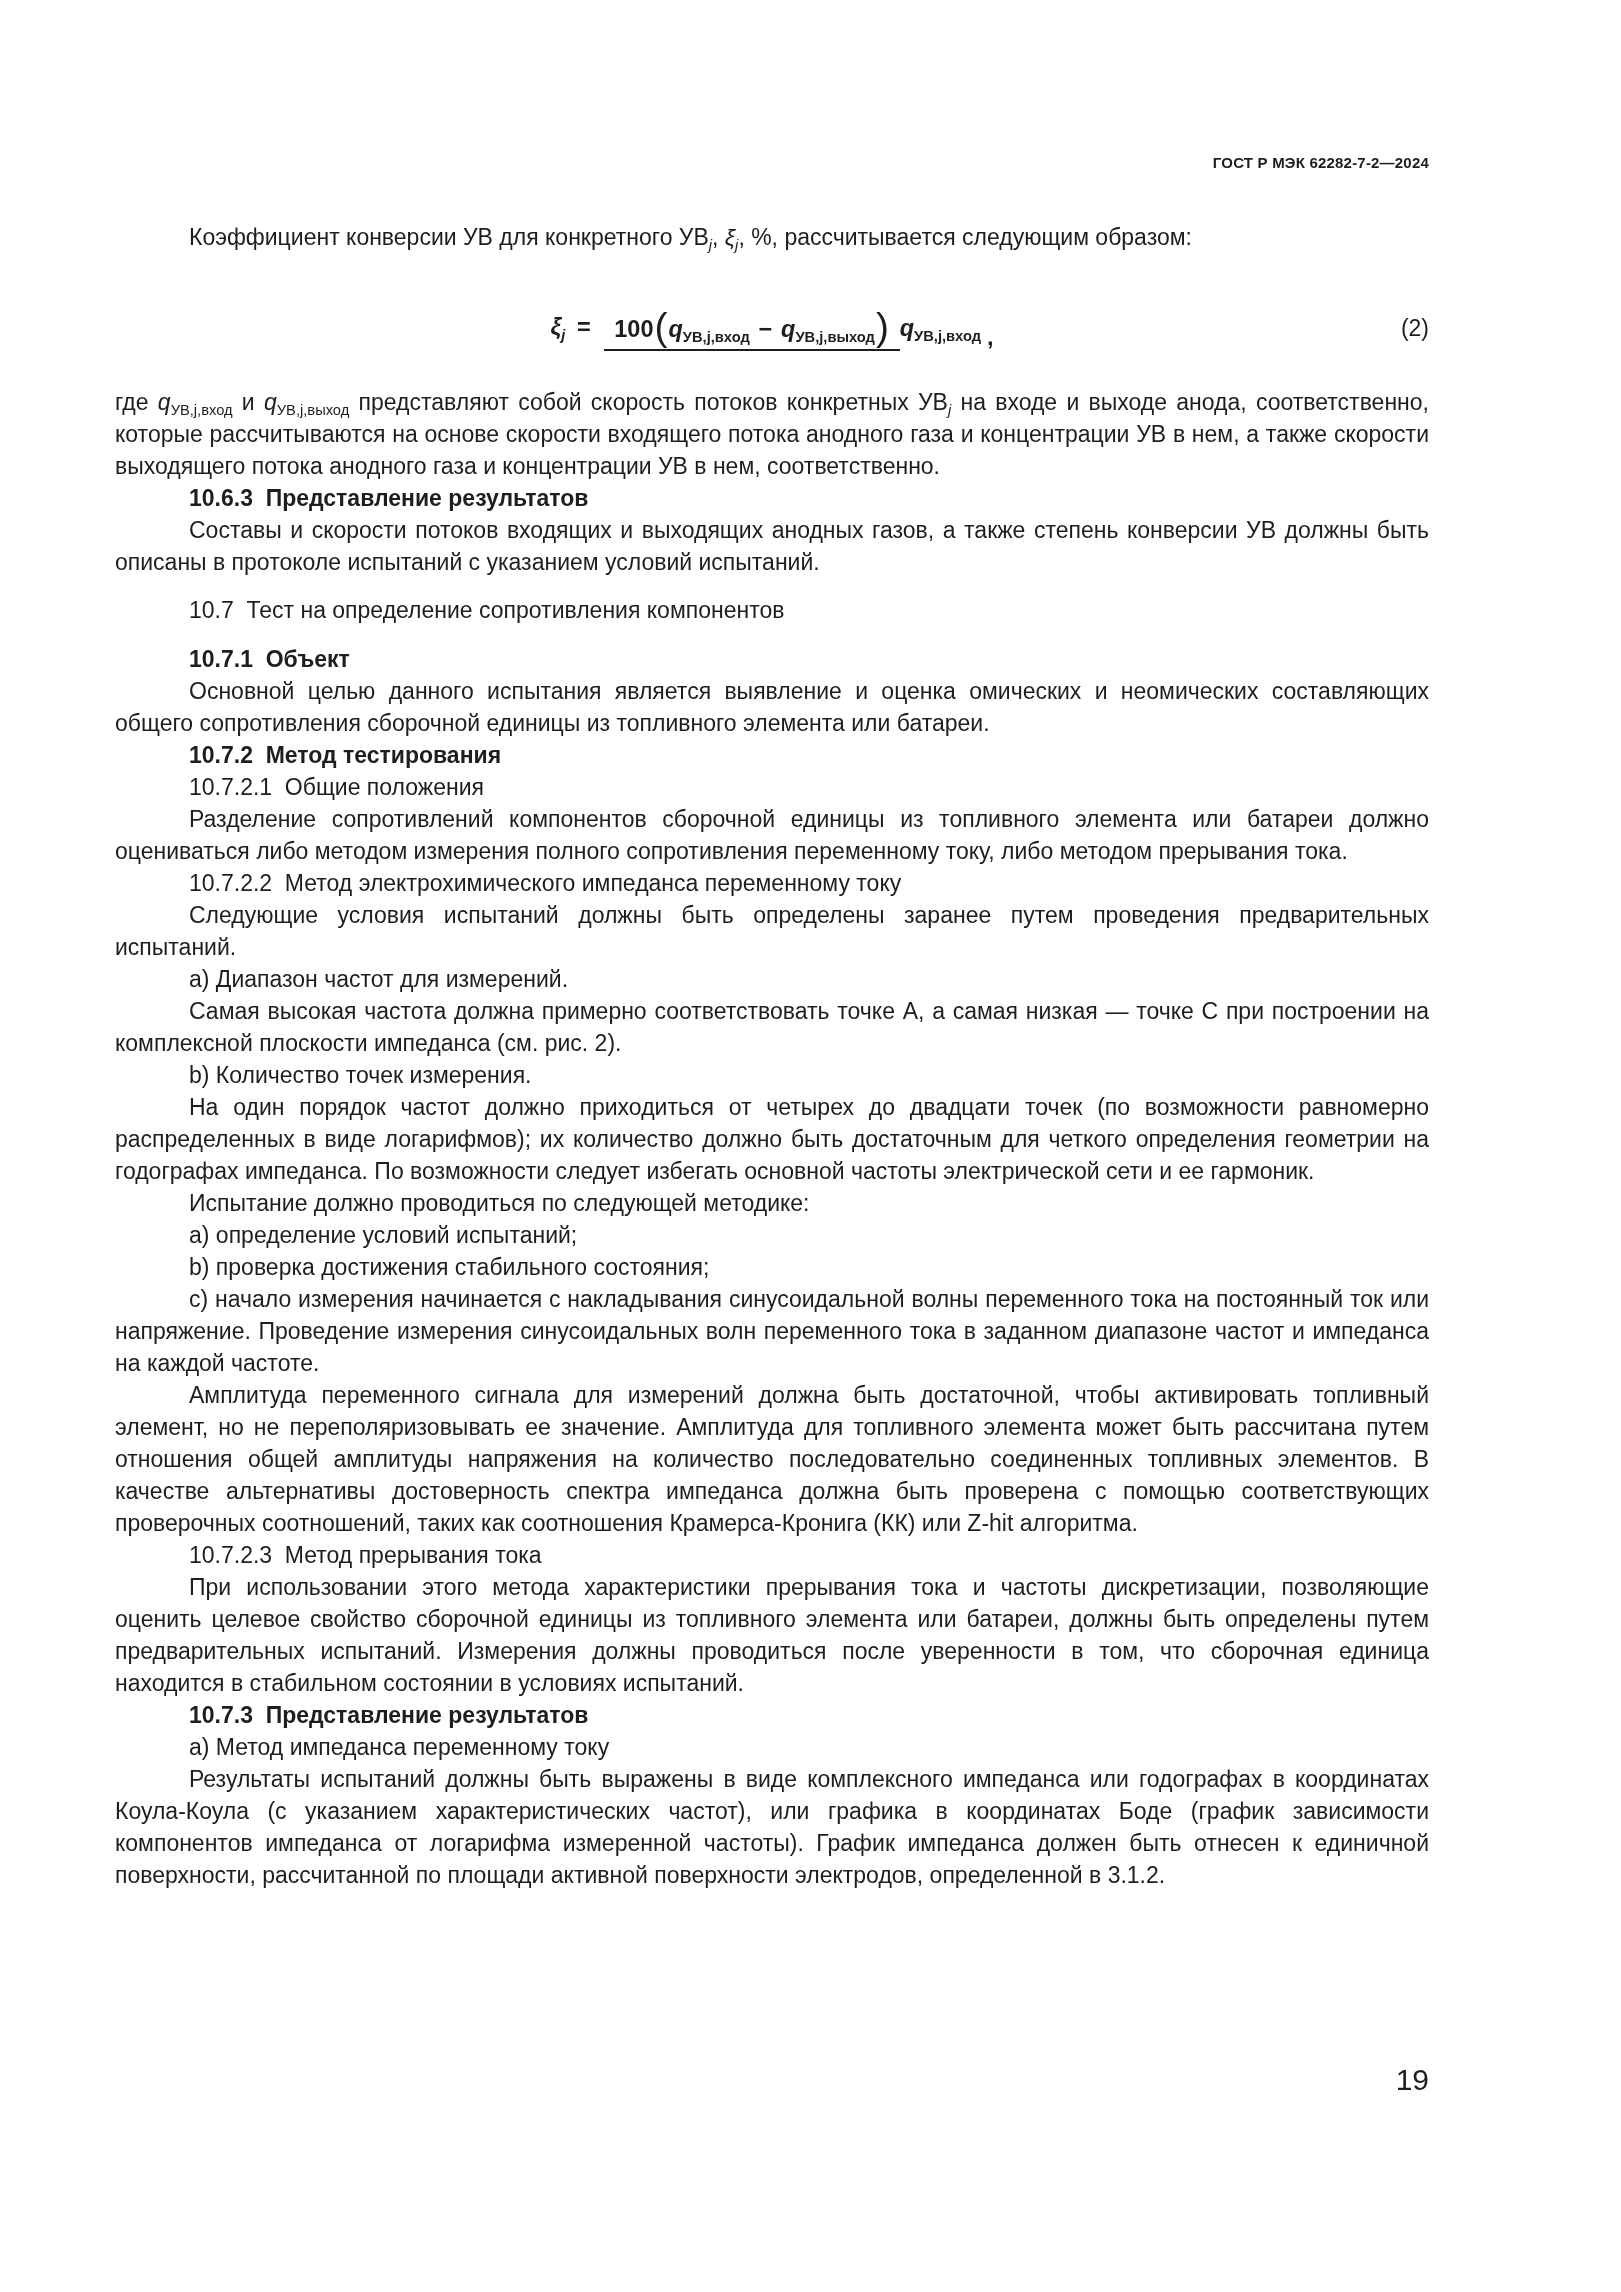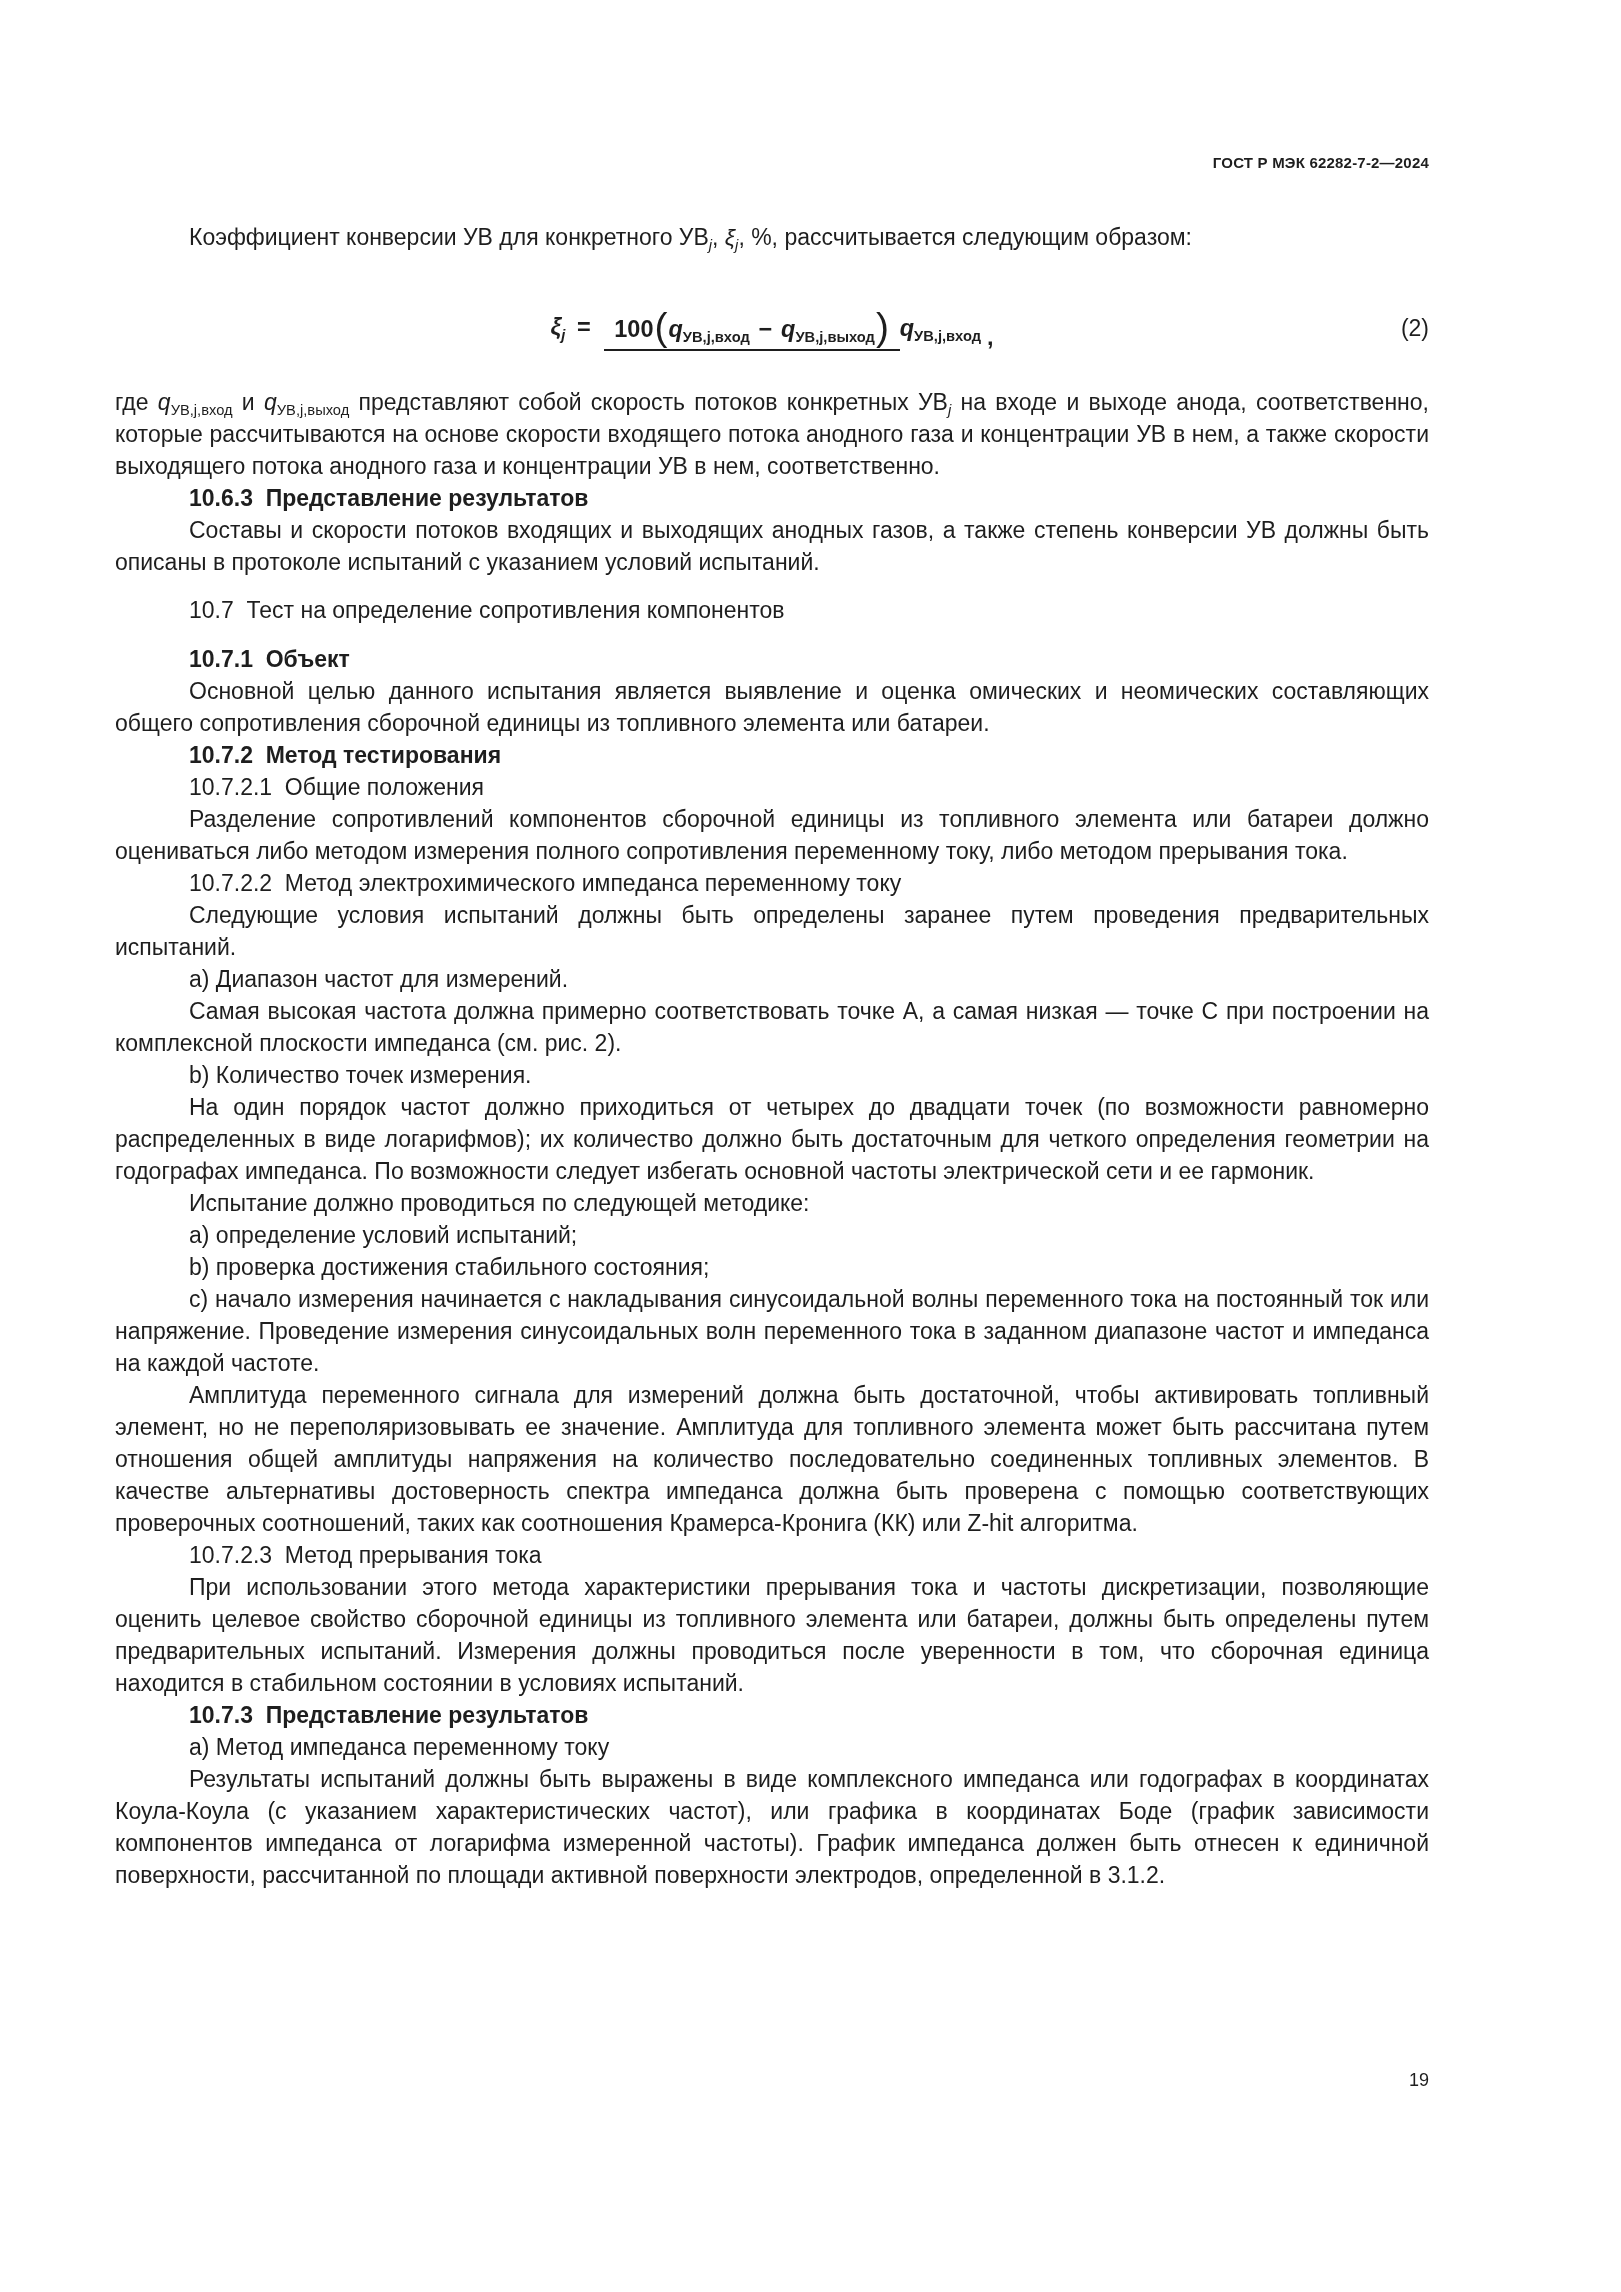--- a/index.html
+++ b/index.html
@@ -37,21 +37,21 @@
   .f-eq{margin-right:13.7px;}
   .frac{display:inline-flex;flex-direction:row;align-items:center;}
   .num{border-bottom:2.5px solid #1e1e1e;padding:0 9.8px 5.9px 9.8px;white-space:nowrap;}
   .den{padding-top:2px;white-space:nowrap;}
   .paren{font-size:39px;font-weight:400;line-height:1;position:relative;top:2.9px;padding:0 1px;}
   .f-minus{padding:0 8.8px;}
   .f-comma{margin-left:5.9px;align-self:center;position:relative;top:9.8px;}
   .eq-num{position:absolute;right:0;top:50%;transform:translateY(-50%);font-size:23px;font-weight:400;}
   .page-num{
     position:absolute;left:115px;top:2064px;width:1314px;
-    text-align:right;font-size:18px;line-height:32px;
+    text-align:right;font-size:30px;line-height:32px;
   }
 </style>
 </head>
 <body>
 
 <div class="page">
 
   <div class="doc-header">ГОСТ Р МЭК 62282-7-2—2024</div>
 
   <div>

